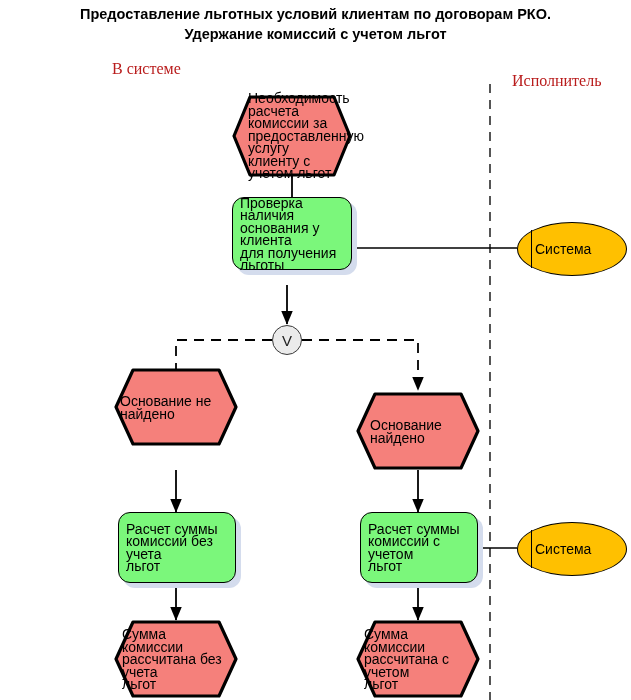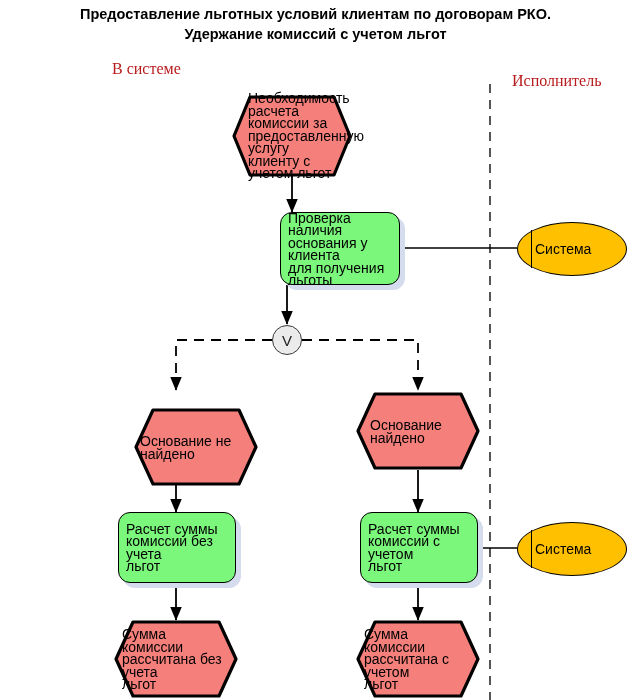--- a/index.html
+++ b/index.html
@@ -210,40 +210,40 @@
     <svg class="hex-shape" viewBox="0 0 120 82" preserveAspectRatio="none">
       <polygon points="18,2 102,2 118,41 102,80 18,80 2,41" fill="#f5807b" stroke="#000000" stroke-width="3.2" stroke-linejoin="round"></polygon>
     </svg>
     <div class="node-text">Необходимость
 расчета комиссии за
 предоставленную
 услугу клиенту с
 учетом льгот</div>
   </div>
 
-  <div class="fn" style="left:232px; top:212px; width:120px; height:73px;margin-left:48px;">
+  <div class="fn" style="left:232px; top:197px; width:120px; height:73px;">
     <div class="fn-shadow"></div>
     <div class="fn-box"></div>
     <div class="node-text">Проверка наличия
 основания у клиента
 для получения
 льготы</div>
   </div>
 
   <div class="org" style="left:517px; top:222px; width:110px; height:54px;">
     <div class="org-ell"></div>
     <div class="org-bar"></div>
     <div class="node-text">Система</div>
   </div>
 
   <div class="op" style="left:272px; top:325px;">
     <span class="op-label">V</span>
   </div>
 
-  <div class="hex" style="left:114px; top:408px; width:124px; height:78px;margin-left:20px;">
+  <div class="hex" style="left:114px; top:368px; width:124px; height:78px;">
     <svg class="hex-shape" viewBox="0 0 124 78" preserveAspectRatio="none">
       <polygon points="19,2 105,2 122,39 105,76 19,76 2,39" fill="#f5807b" stroke="#000000" stroke-width="3.2" stroke-linejoin="round"></polygon>
     </svg>
     <div class="node-text" style="padding:0 6px;">Основание не найдено</div>
   </div>
 
   <div class="hex" style="left:356px; top:392px; width:124px; height:78px;">
     <svg class="hex-shape" viewBox="0 0 124 78" preserveAspectRatio="none">
       <polygon points="19,2 105,2 122,39 105,76 19,76 2,39" fill="#f5807b" stroke="#000000" stroke-width="3.2" stroke-linejoin="round"></polygon>
     </svg>

